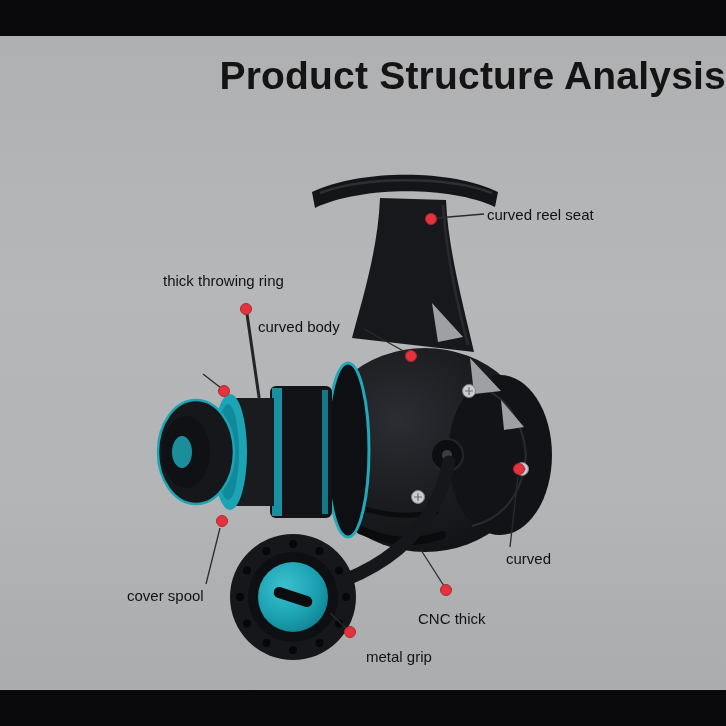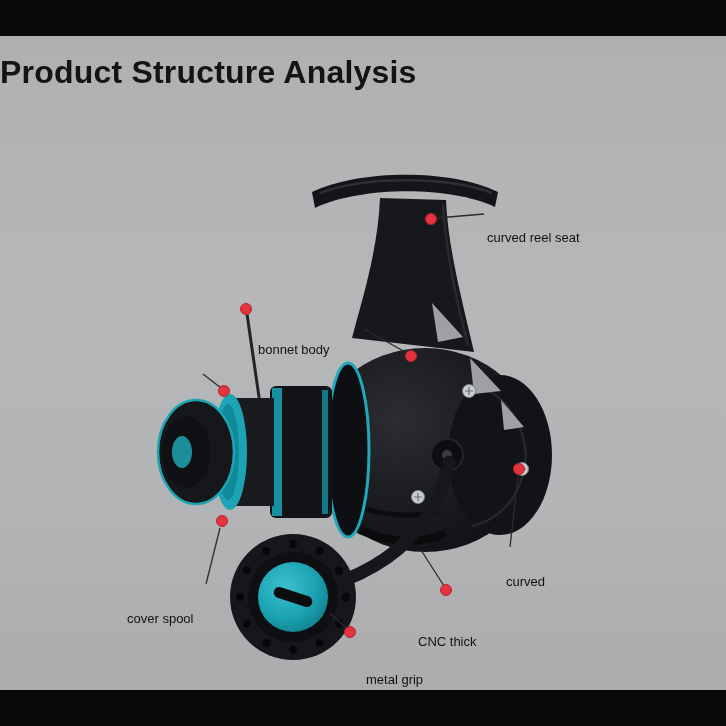--- a/index.html
+++ b/index.html
@@ -5,26 +5,26 @@
   html,body{margin:0;padding:0;background:#888;}
   .stage{
     position:relative;width:726px;height:726px;margin:0 auto;overflow:hidden;
     background:linear-gradient(180deg,#aeafb1 0%,#b6b7b9 40%,#b3b4b6 70%,#a9aaac 100%);
     font-family:"Liberation Sans",sans-serif;
   }
   .bar{position:absolute;left:0;width:726px;height:36px;background:#0a0a0c;}
   .bar.top{top:0;}
   .bar.bottom{bottom:0;}
   .title{
-    position:absolute;top:54px;left:0;width:726px;text-align:left;
-    font-size:32px;font-weight:700;color:#141414;letter-spacing:0.2px;
+    position:absolute;top:54px;left:0;width:726px;text-align:right;
+    font-size:39px;font-weight:700;color:#141414;letter-spacing:0.2px;
   }
   .illustration{position:absolute;left:0;top:0;pointer-events:none;}
   .lbl{
-    position:absolute;font-size:13px;line-height:1.25;color:#121212;white-space:nowrap;margin-top:24px;
+    position:absolute;font-size:15px;line-height:1.25;color:#121212;white-space:nowrap;
   }
   .lbl.wrap{white-space:normal;width:112px;}
   #lbl-curved-reel-seat{left:487px;top:206px;}
   #lbl-thick-throwing-ring{left:163px;top:272px;}
   #lbl-hollow-body{left:258px;top:318px;}
   #lbl-adjustable-drag-cover{left:165px;top:330px;}
   #lbl-metal-spool{left:127px;top:587px;}
   #lbl-metal-grip{left:366px;top:648px;}
   #lbl-cnc-handle{left:418px;top:610px;}
   #lbl-bonnet{left:506px;top:550px;}
@@ -150,19 +150,20 @@
       <circle cx="411" cy="356" r="5.5"></circle>
       <circle cx="224" cy="391" r="5.5"></circle>
       <circle cx="222" cy="521" r="5.5"></circle>
       <circle cx="350" cy="632" r="5.5"></circle>
       <circle cx="446" cy="590" r="5.5"></circle>
       <circle cx="519" cy="469" r="5.5"></circle>
     </g>
   </svg>
 
   <div class="lbl" id="lbl-curved-reel-seat">curved reel seat</div>
-  <div class="lbl" id="lbl-hollow-body">bonnet body</div>
+  <div class="lbl" id="lbl-thick-throwing-ring">thick throwing ring</div>
+  <div class="lbl" id="lbl-hollow-body">curved body</div>
   <div class="lbl" id="lbl-metal-spool">cover spool</div>
   <div class="lbl" id="lbl-metal-grip">metal grip</div>
   <div class="lbl" id="lbl-cnc-handle">CNC thick</div>
   <div class="lbl" id="lbl-bonnet">curved</div>
 
 </div>
 
 </body></html>

